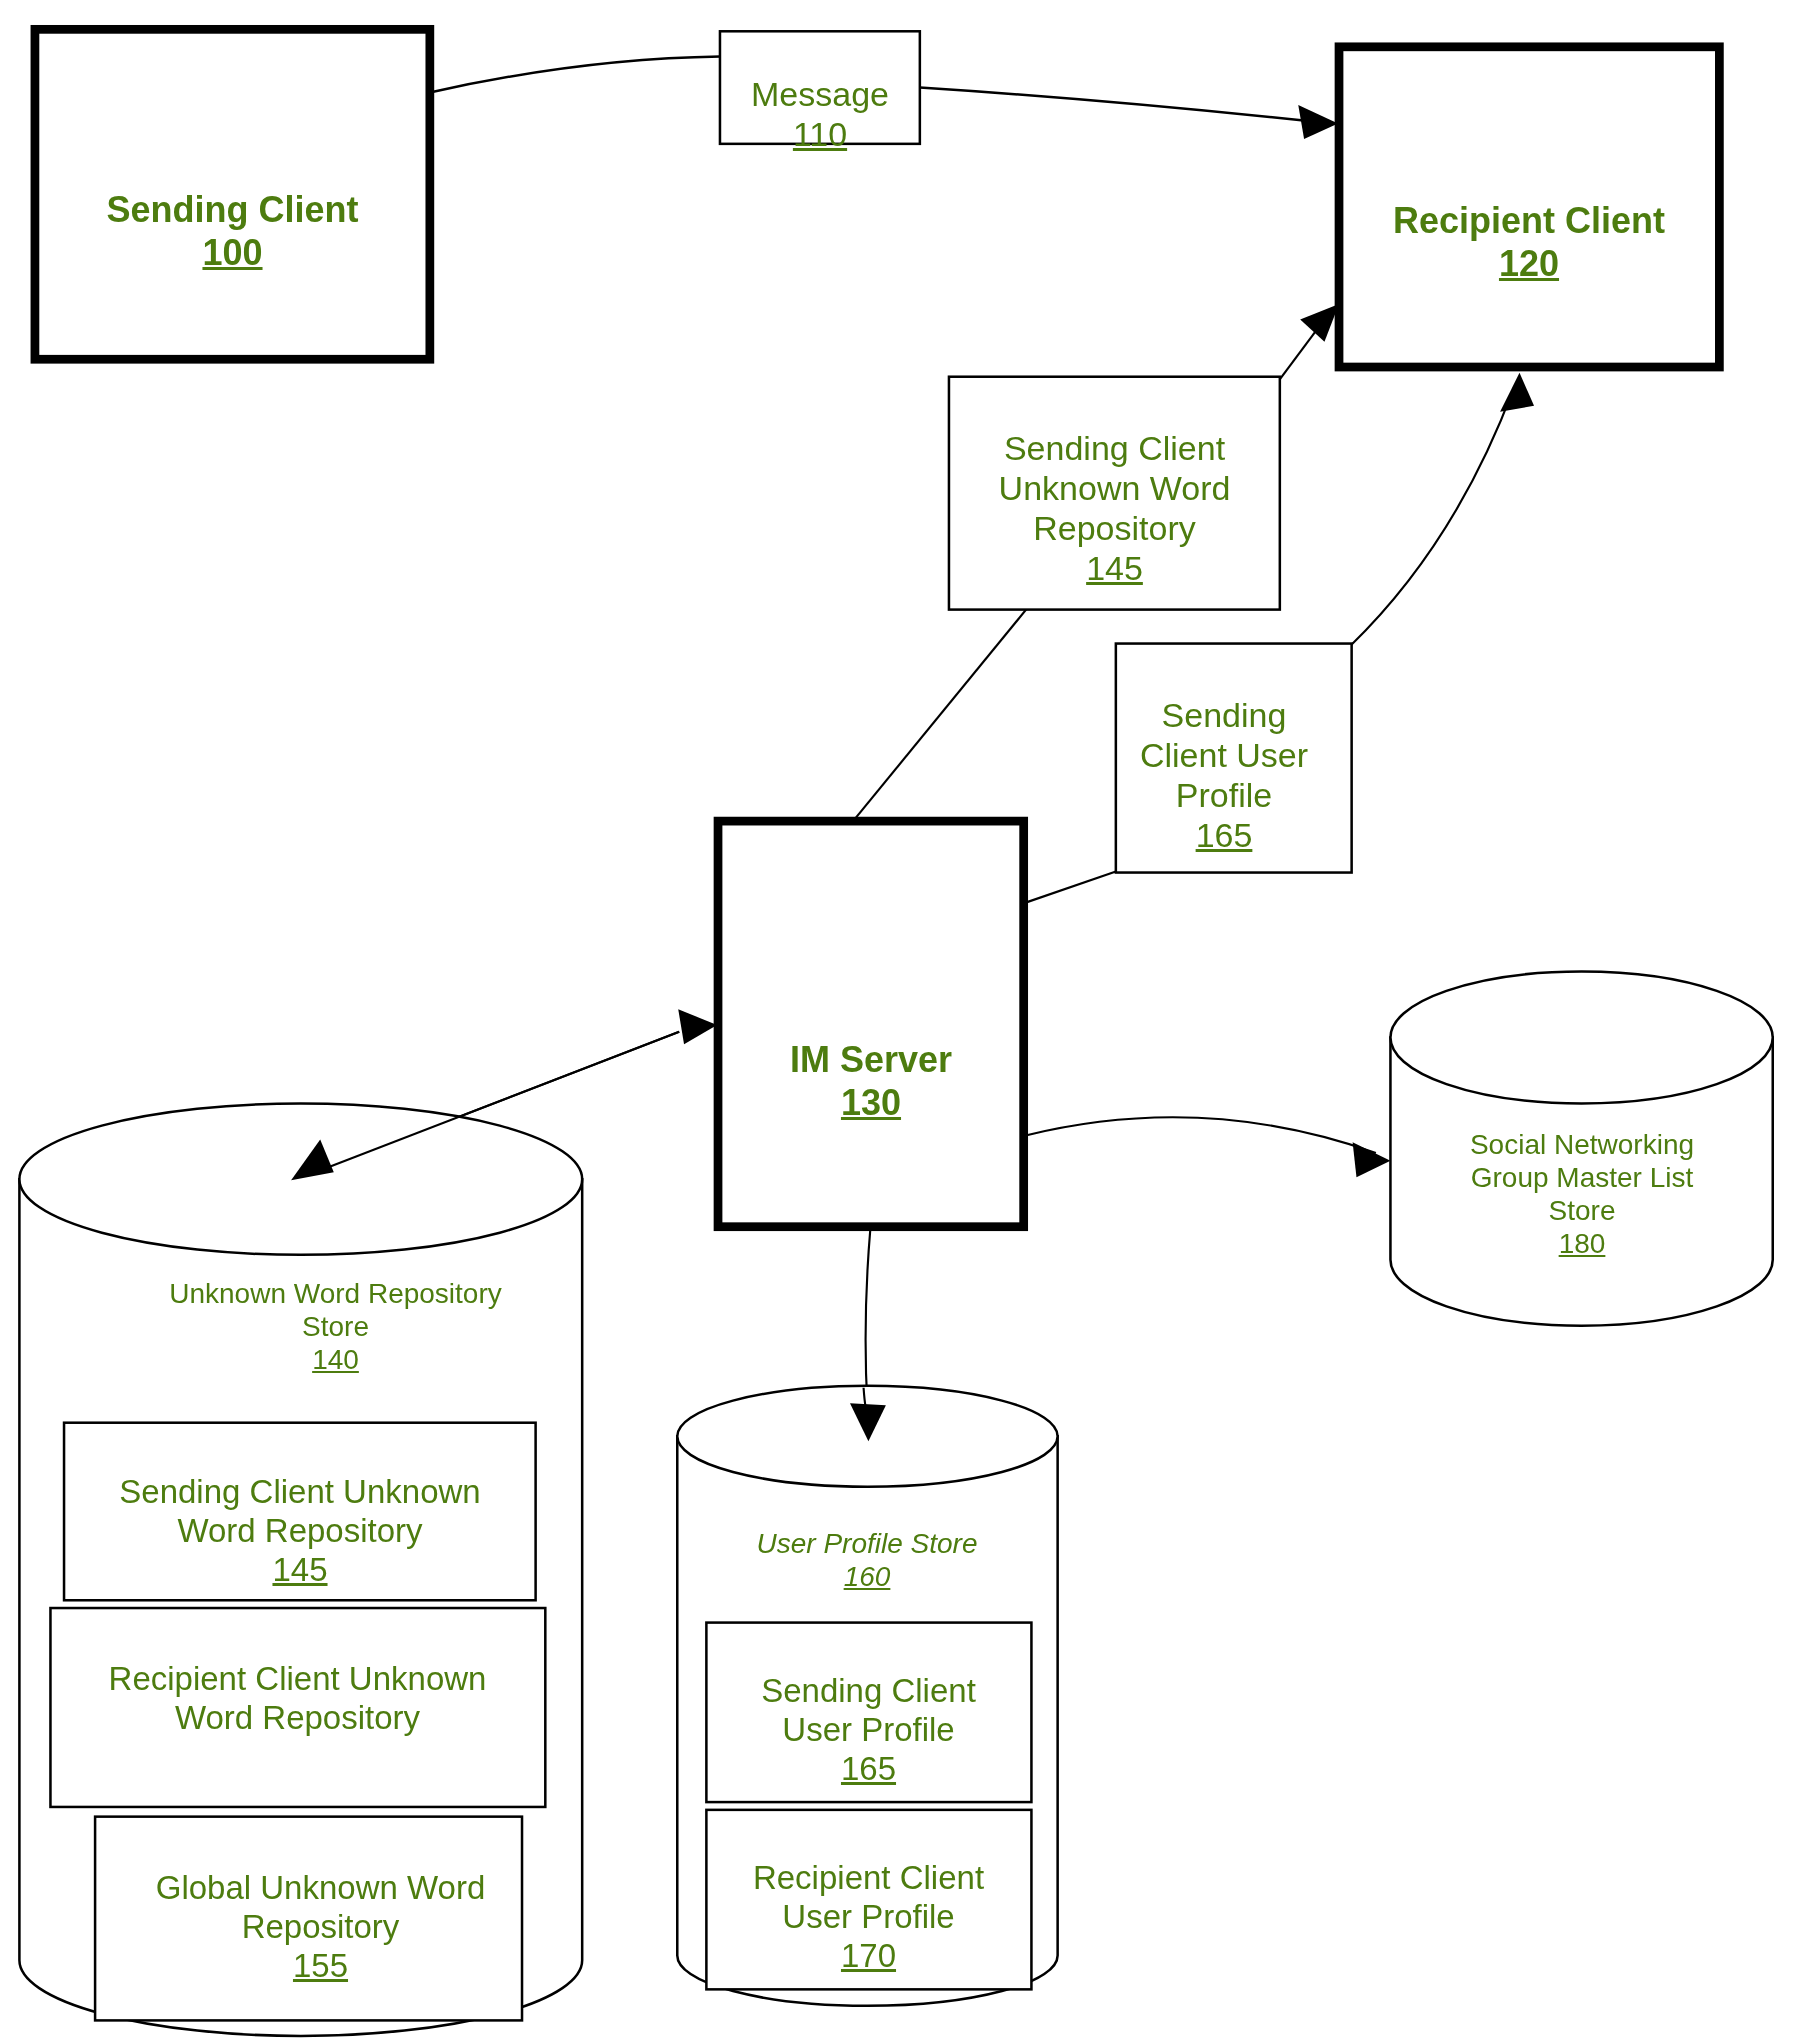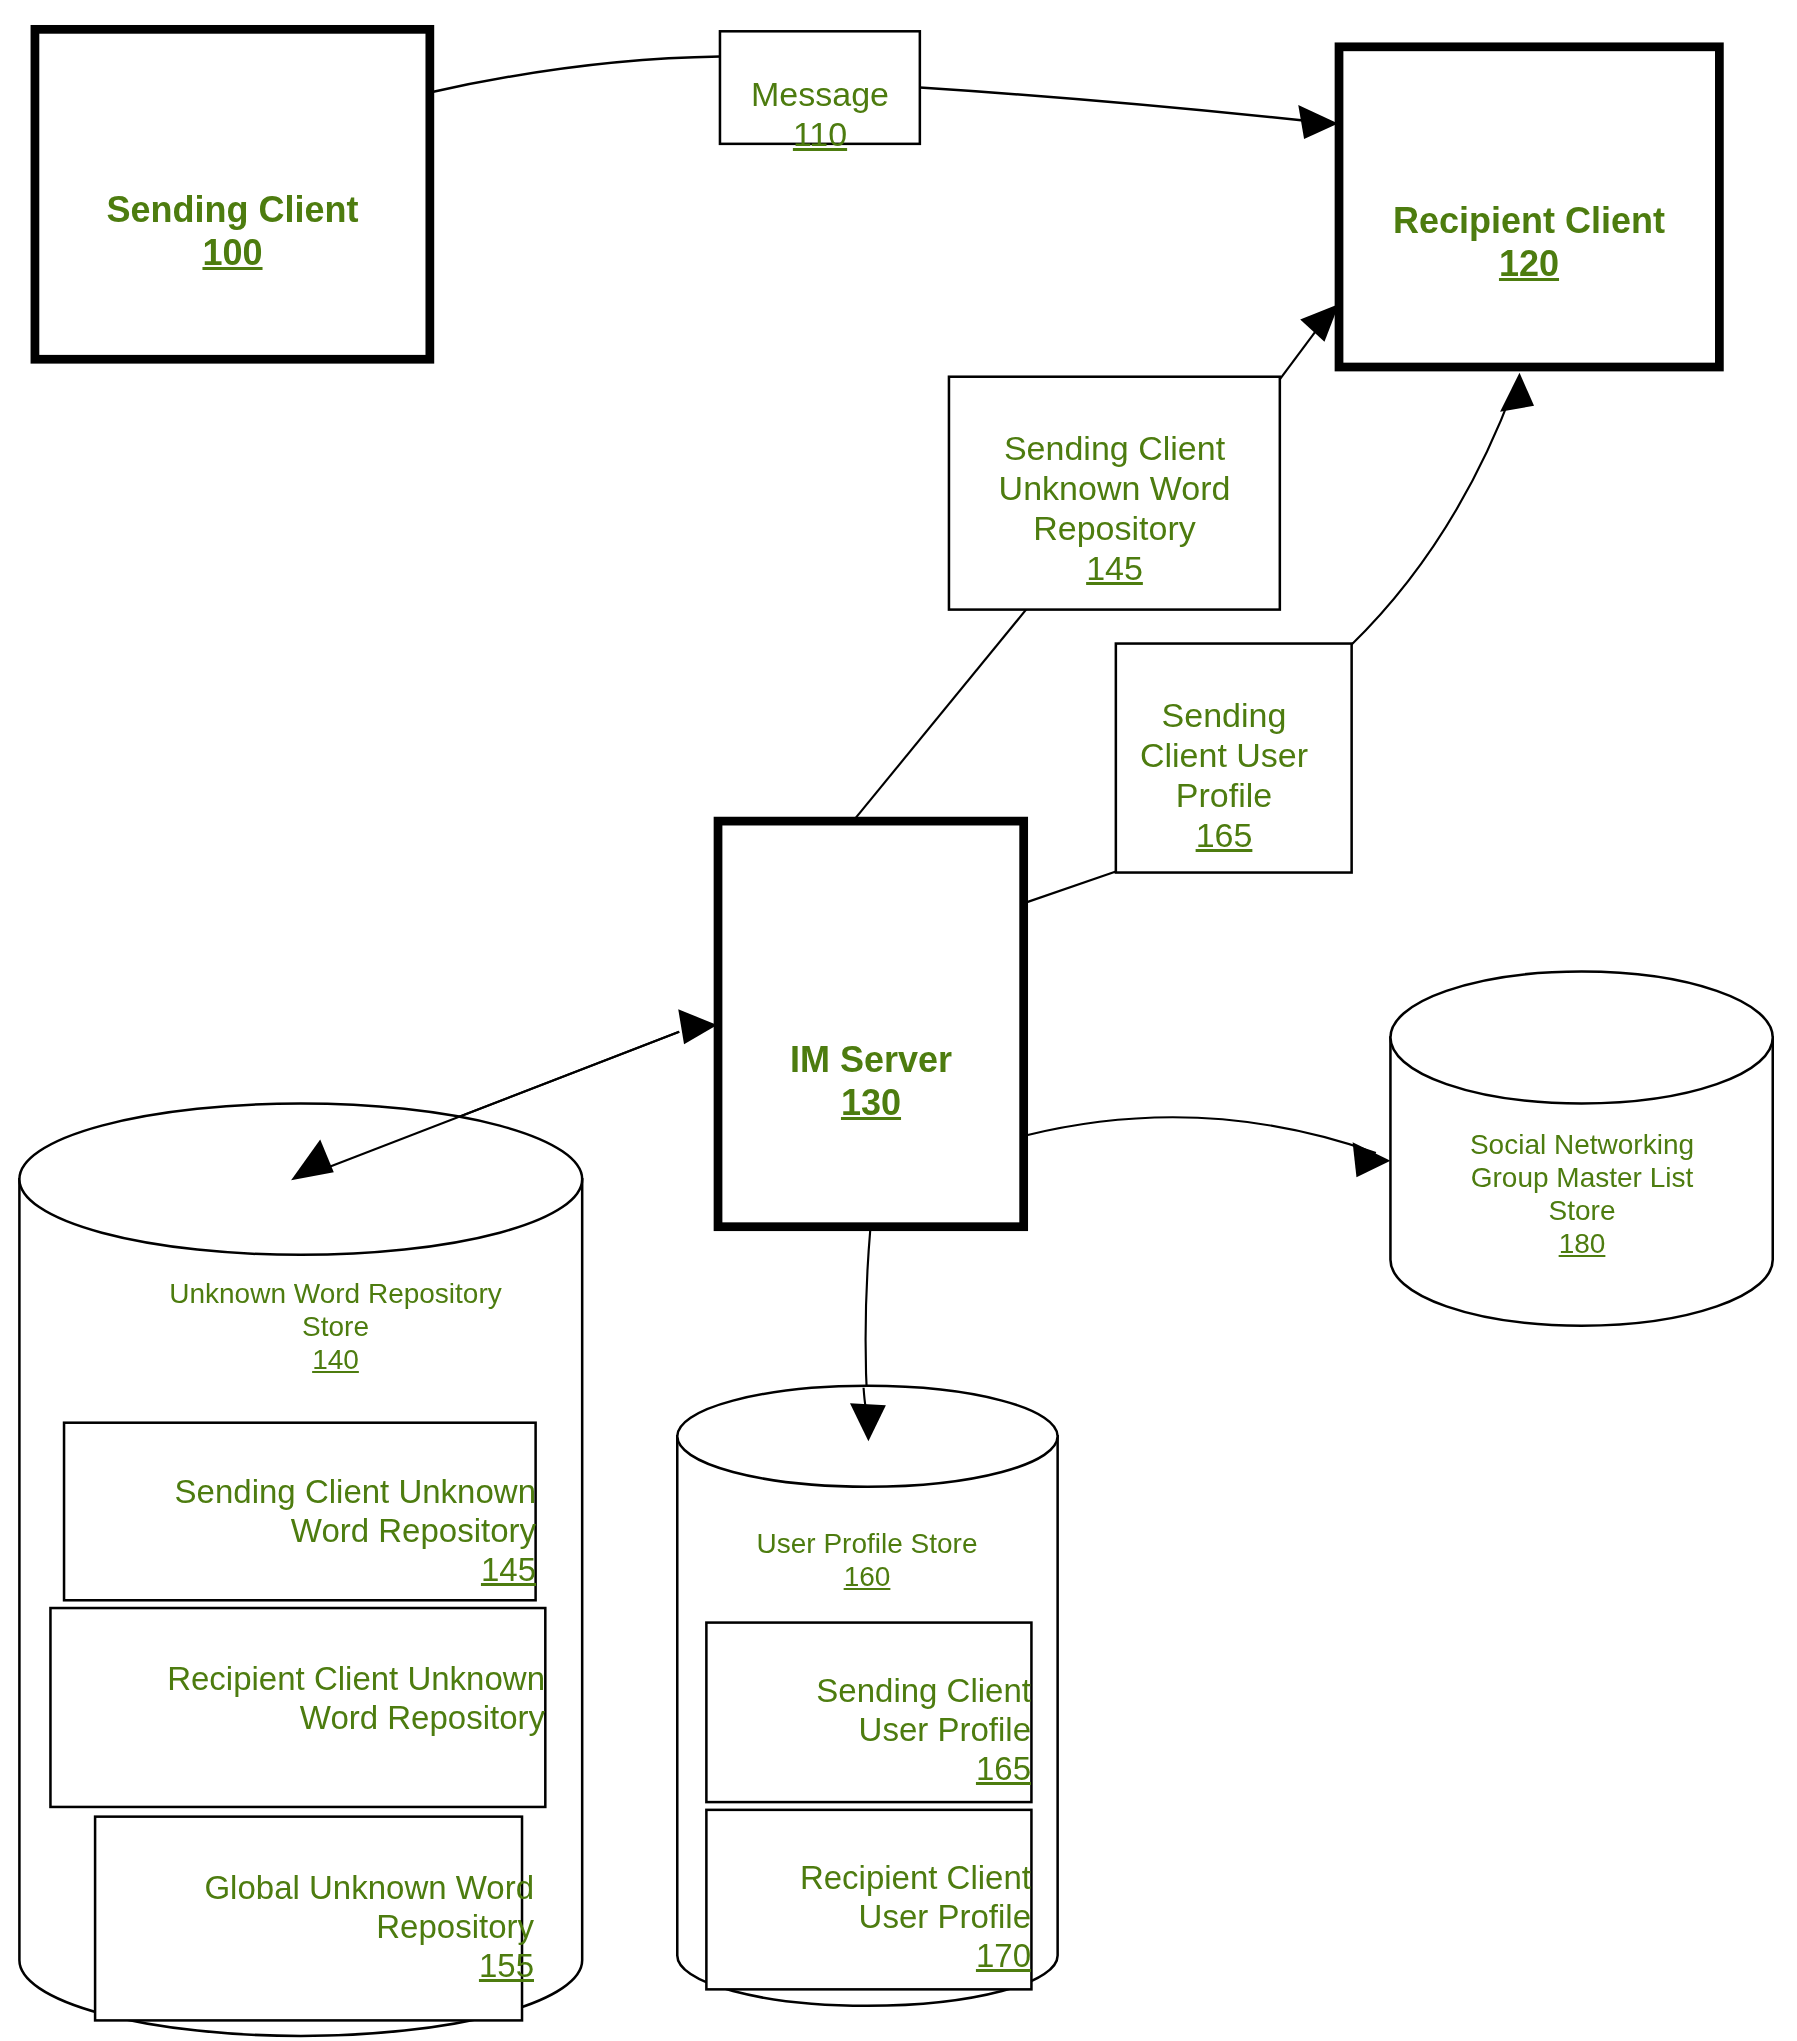--- a/index.html
+++ b/index.html
@@ -30,21 +30,21 @@
     color: #4d7c0f;
     white-space: pre-line;
   }
   .node-label .ref {
     text-decoration: underline;
     display: block;
   }
   .thick-node { font-weight: bold; font-size: 36px; }
   .thin-node  { font-weight: normal; font-size: 34px; }
   .store-node { font-weight: normal; font-size: 28px; }
-  .inner-node { font-weight: normal; font-size: 33px; text-align: right; }
+  .inner-node { font-weight: normal; font-size: 33px; }
 </style>
 </head>
 <body>
 
 <div id="canvas-wrap">
 
   <svg class="diagram" viewBox="0 0 1852 2104">
 
     <g fill="none" stroke="#000000" stroke-width="2.6">
 
@@ -183,21 +183,21 @@
     <span>Recipient Client Unknown
 Word Repository</span>
   </div>
 
   <div class="node-label inner-node" style="left:95px; top:1830px; width:427px;padding-left:12px;">
     <span>Global Unknown Word
 Repository</span>
     <span class="ref">155</span>
   </div>
 
-  <div class="node-label store-node" style="left:677px; top:1494px; width:380px;">
+  <div class="node-label store-node" style="left:677px; top:1494px; width:380px;font-style:italic;">
     <span>User Profile Store</span>
     <span class="ref">160</span>
   </div>
 
   <div class="node-label inner-node" style="left:706px; top:1633px; width:325px;">
     <span>Sending Client
 User Profile</span>
     <span class="ref">165</span>
   </div>
 

